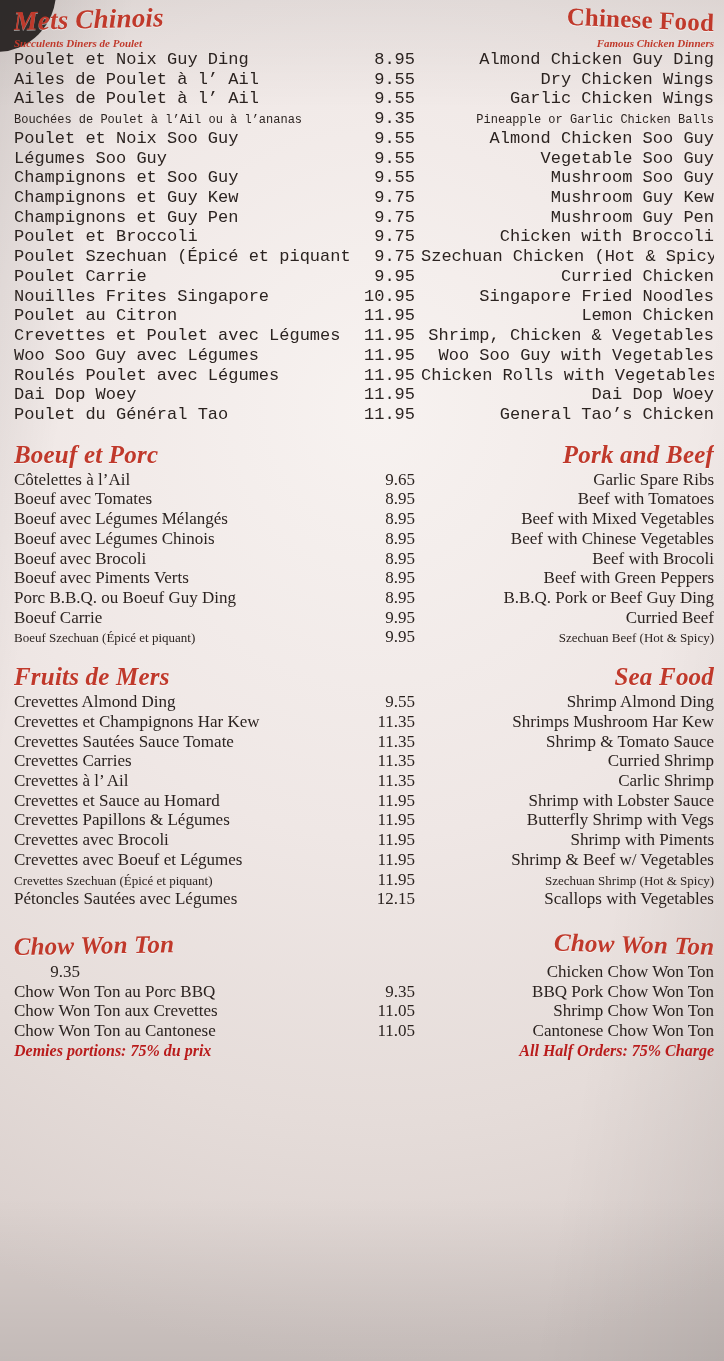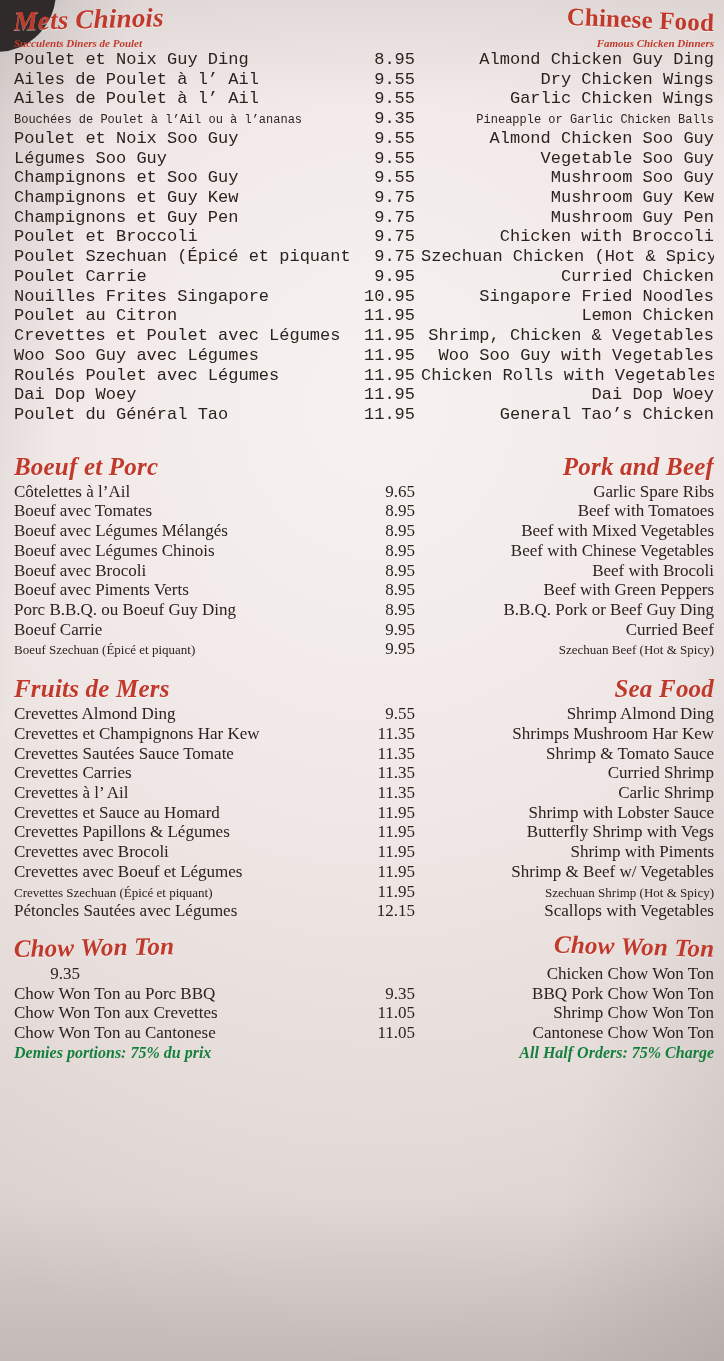--- a/index.html
+++ b/index.html
@@ -93,21 +93,21 @@
   .en {
     flex: 1 1 auto;
     text-align: right;
     white-space: nowrap;
     overflow: hidden;
   }
   .small { font-size: 13px; }
   .tiny { font-size: 12px; }
 
   .footnote {
-    color: #15803d;
+    color: #b91c1c;
     font-style: italic;
     font-weight: bold;
   }
   .foot-row {
     display: flex;
     justify-content: space-between;
     align-items: baseline;
     margin-top: 1px;
   }
 
@@ -243,21 +243,21 @@
           <span class="en slant-en">Dai Dop Woey</span>
         </div>
       <div class="row">
           <span class="fr">Poulet du Général Tao</span>
           <span class="price">11.95</span>
           <span class="en slant-en">General Tao’s Chicken</span>
         </div>
     </div>
   </div>
 
-  <div class="section" id="sec-pork" style="margin-top:28px">
+  <div class="section" id="sec-pork" style="margin-top:16px">
     <div class="heads">
       <div class="head fr">Boeuf et Porc</div>
       <div class="head en">Pork and Beef</div>
     </div>
     <div class="rows">
       <div class="row">
           <span class="fr">Côtelettes à l’Ail</span>
           <span class="price">9.65</span>
           <span class="en">Garlic Spare Ribs</span>
         </div>
@@ -361,21 +361,21 @@
           <span class="en small">Szechuan Shrimp (Hot &amp; Spicy)</span>
         </div>
       <div class="row">
           <span class="fr">Pétoncles Sautées avec Légumes</span>
           <span class="price">12.15</span>
           <span class="en">Scallops with Vegetables</span>
         </div>
     </div>
   </div>
 
-  <div class="section" id="sec-cwt" style="margin-top:14px">
+  <div class="section" id="sec-cwt" style="margin-top:24px">
     <div class="heads">
       <div class="head fr">Chow Won Ton</div>
       <div class="head en">Chow Won Ton</div>
     </div>
     <div class="rows">
       <div class="row">
           <span class="price">9.35</span>
           <span class="en">Chicken Chow Won Ton</span>
         </div>
       <div class="row">

